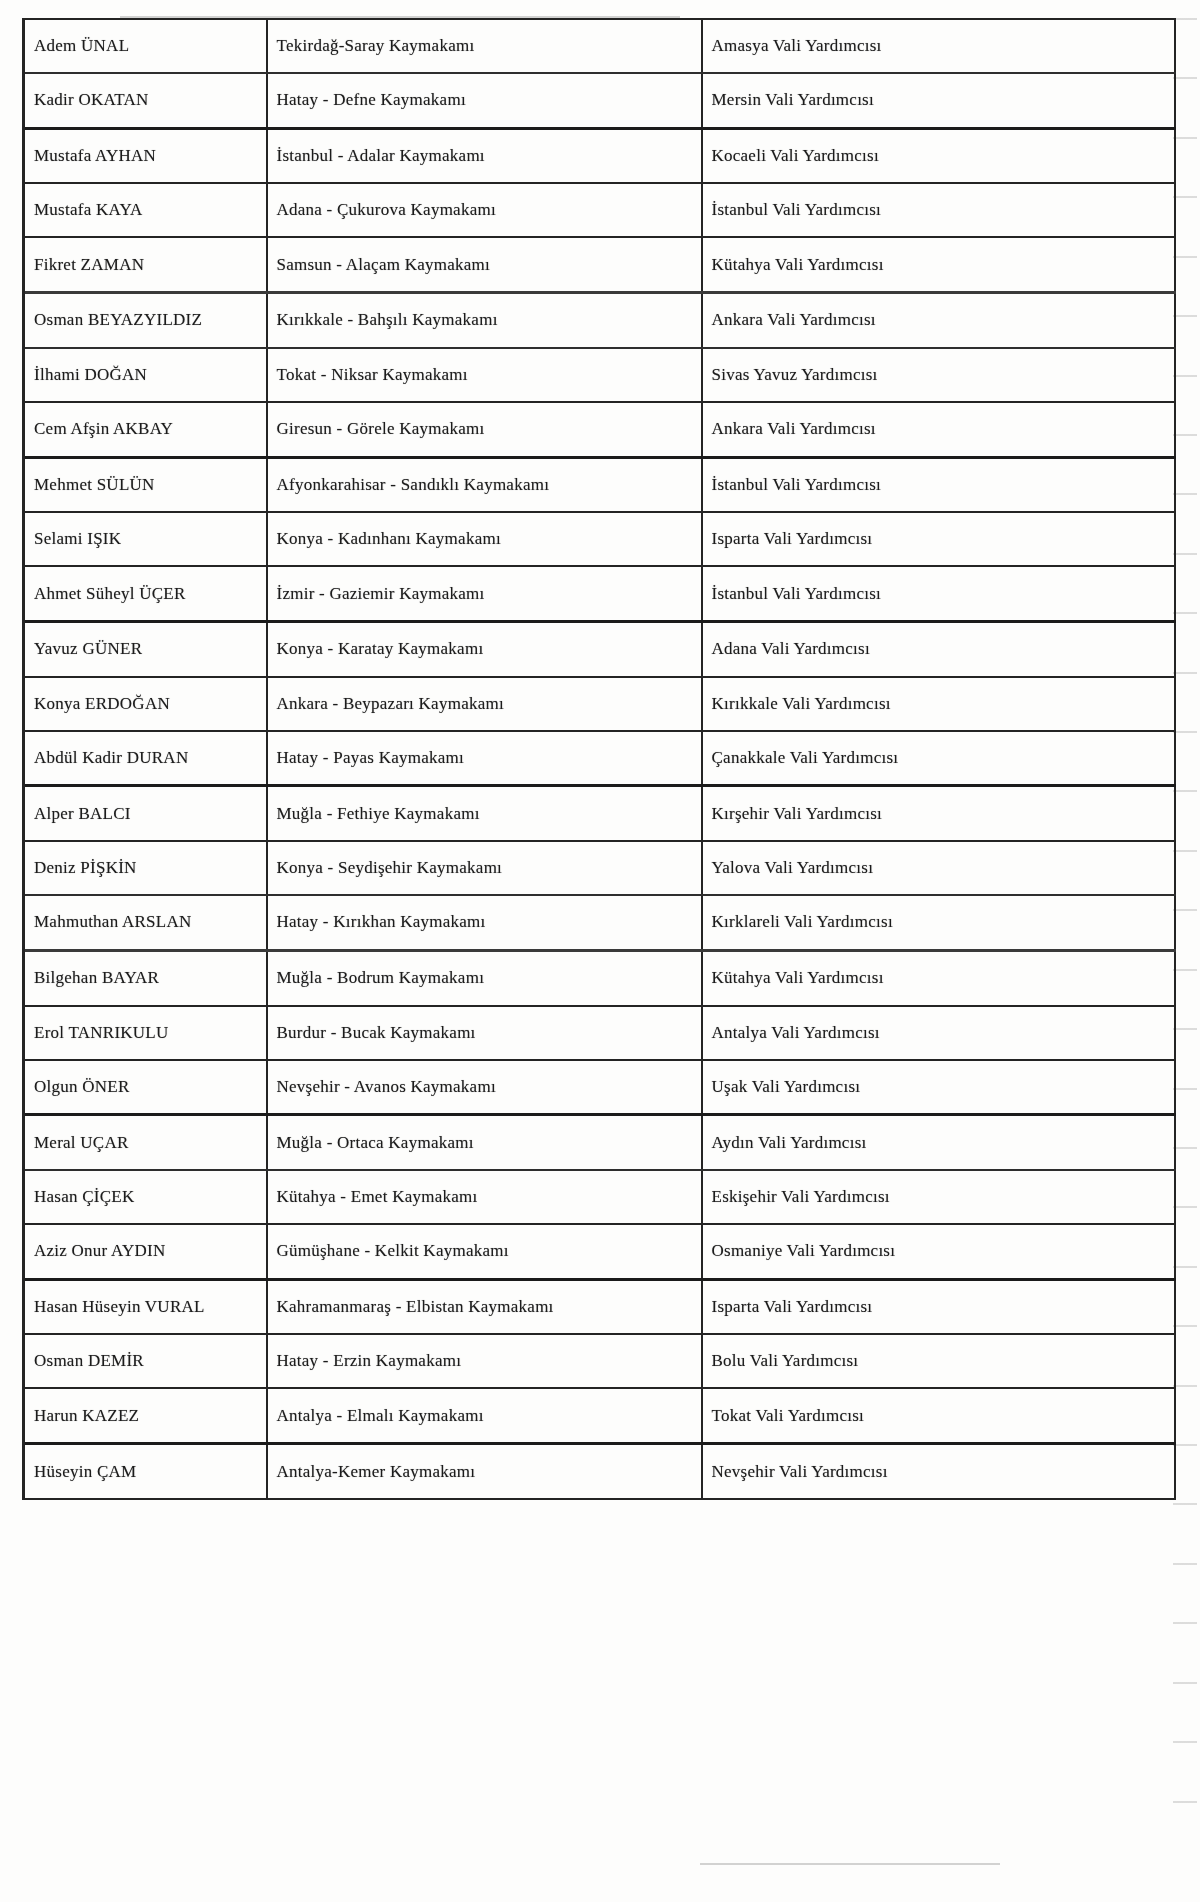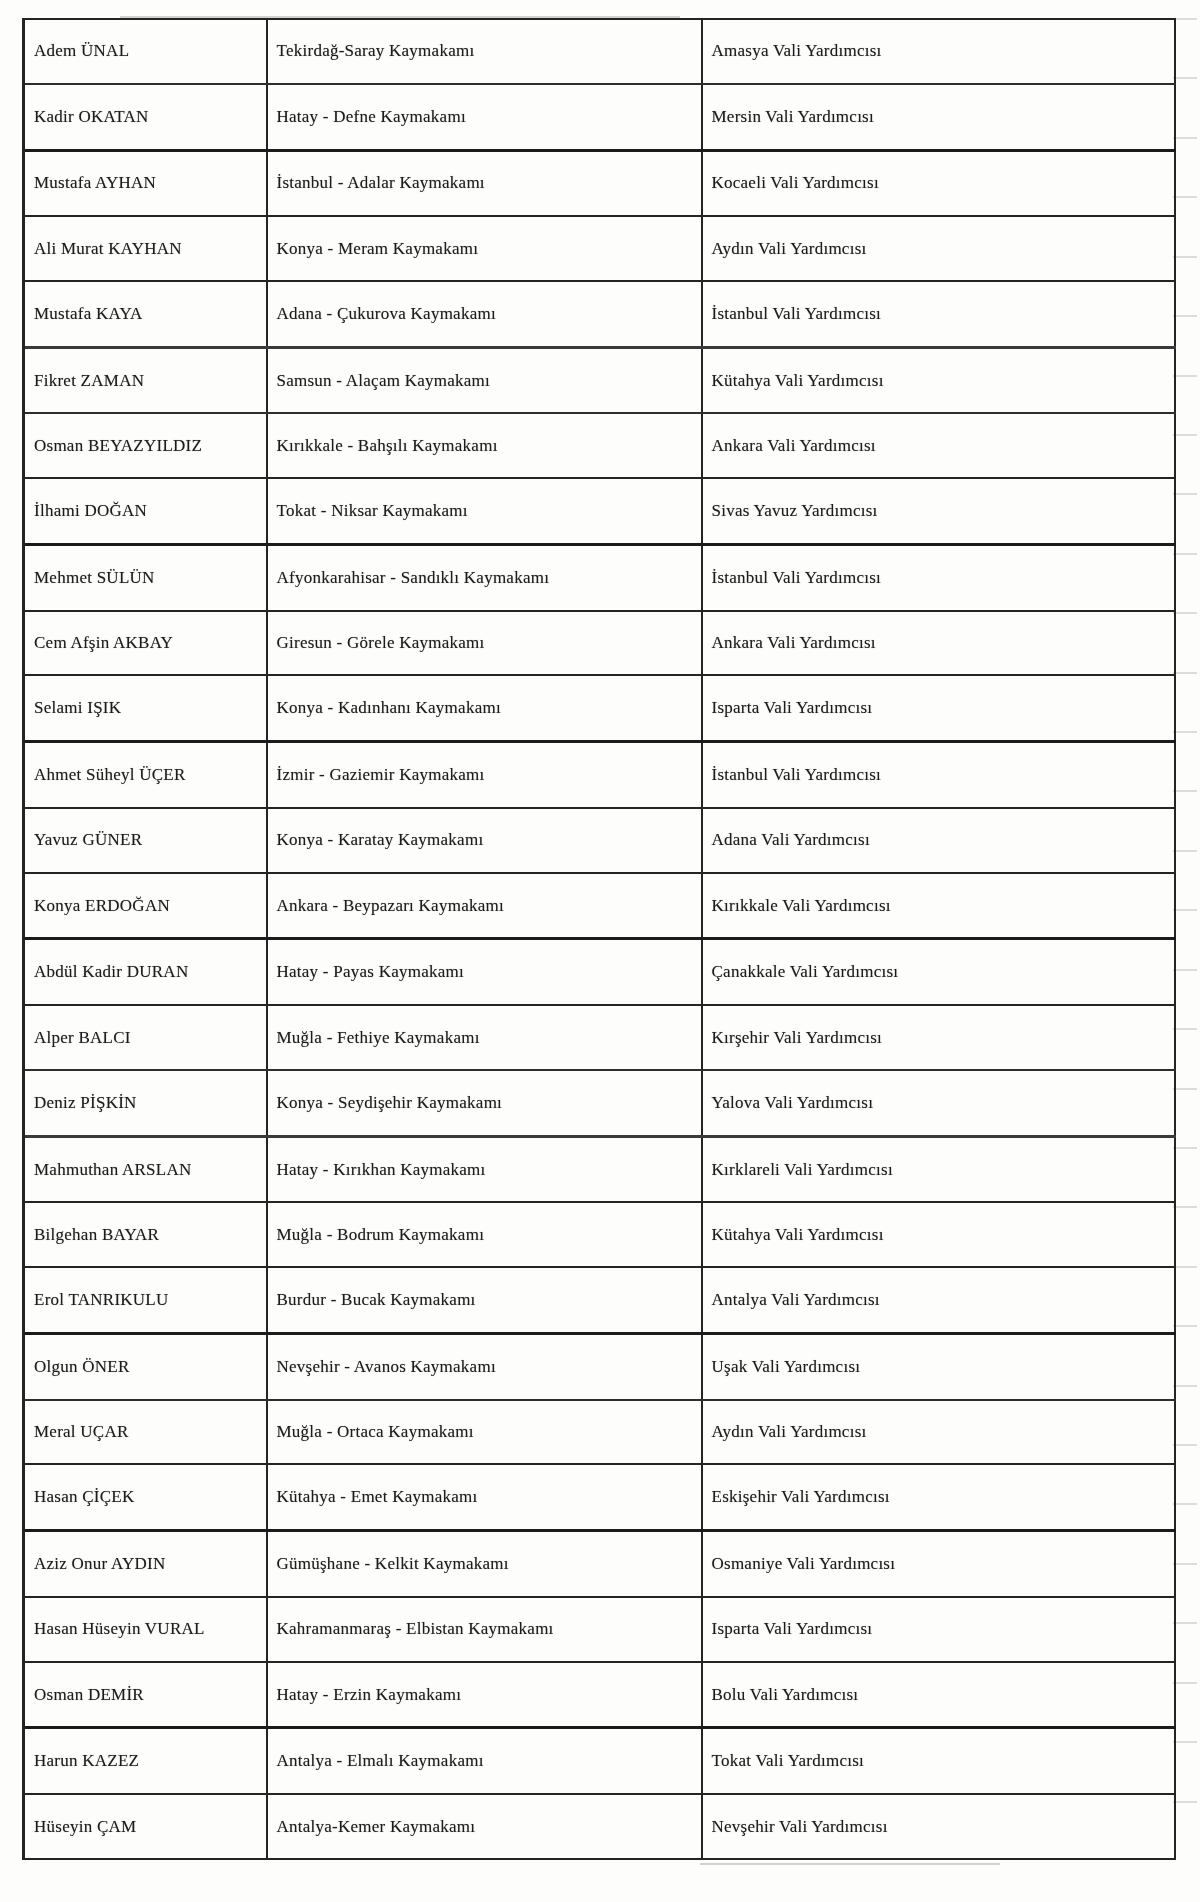--- a/index.html
+++ b/index.html
@@ -10,21 +10,21 @@
     font-family:"Liberation Serif", serif;
     -webkit-font-smoothing:antialiased;
   }
   .page{
     position:absolute;inset:0;
     overflow:hidden;
   }
   table.doc-table{
     position:absolute;
     left:22px;top:18px;
-    width:1151px;height:1842px;
+    width:1151px;height:1482px;
     border-collapse:collapse;
     table-layout:fixed;
     padding-left:18px;
   }
   .doc-table td{
     border:2px solid #242424;
     padding:0 8px 0 9px;
     vertical-align:middle;
     font-size:17px;
     letter-spacing:0.25px;
@@ -78,25 +78,20 @@
     <td>Hatay - Defne Kaymakamı</td>
     <td>Mersin Vali Yardımcısı</td>
   </tr>
 
   <tr>
     <td>Mustafa AYHAN</td>
     <td>İstanbul - Adalar Kaymakamı</td>
     <td>Kocaeli Vali Yardımcısı</td>
   </tr>
 
-  <tr>
-    <td>Ali Murat KAYHAN</td>
-    <td>Konya - Meram Kaymakamı</td>
-    <td>Aydın Vali Yardımcısı</td>
-  </tr>
 
   <tr>
     <td>Mustafa KAYA</td>
     <td>Adana - Çukurova Kaymakamı</td>
     <td>İstanbul Vali Yardımcısı</td>
   </tr>
 
 
   <tr>
     <td>Fikret ZAMAN</td>
@@ -111,29 +106,29 @@
   </tr>
 
 
   <tr>
     <td>İlhami DOĞAN</td>
     <td>Tokat - Niksar Kaymakamı</td>
     <td>Sivas Yavuz Yardımcısı</td>
   </tr>
 
   <tr>
+    <td>Cem Afşin AKBAY</td>
+    <td>Giresun - Görele Kaymakamı</td>
+    <td>Ankara Vali Yardımcısı</td>
+  </tr>
+
+  <tr>
     <td>Mehmet SÜLÜN</td>
     <td>Afyonkarahisar - Sandıklı Kaymakamı</td>
     <td>İstanbul Vali Yardımcısı</td>
-  </tr>
-
-  <tr>
-    <td>Cem Afşin AKBAY</td>
-    <td>Giresun - Görele Kaymakamı</td>
-    <td>Ankara Vali Yardımcısı</td>
   </tr>
 
   <tr>
     <td>Selami IŞIK</td>
     <td>Konya - Kadınhanı Kaymakamı</td>
     <td>Isparta Vali Yardımcısı</td>
   </tr>
 
   <tr>
     <td>Ahmet Süheyl ÜÇER</td>

